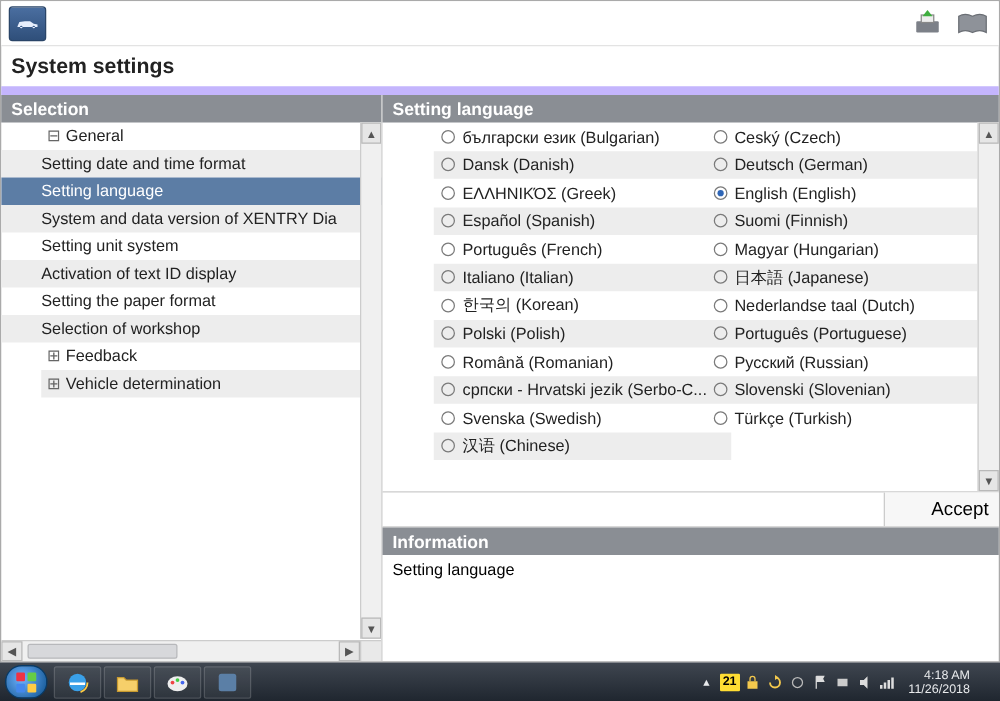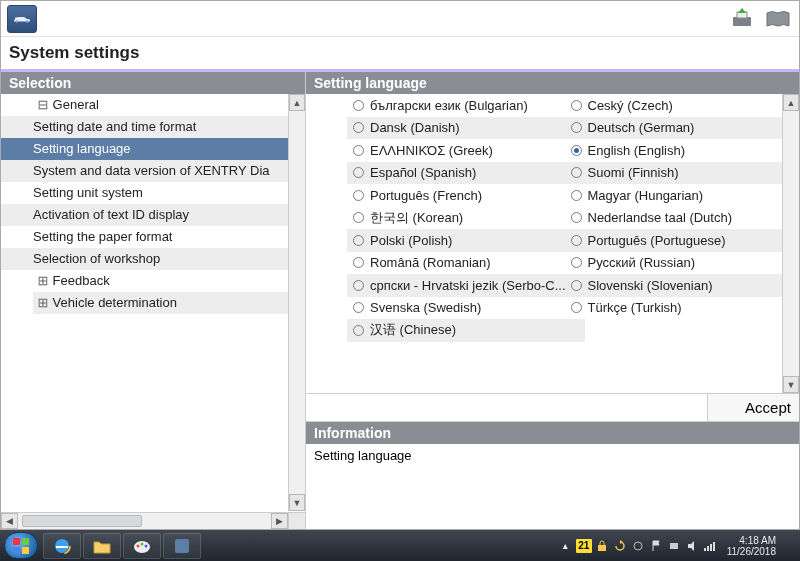--- a/index.html
+++ b/index.html
@@ -5,21 +5,21 @@
   * { box-sizing: border-box; margin: 0; padding: 0; font-family: Arial, sans-serif; }
   html, body { width: 800px; height: 561px; overflow: hidden; background: #d9dbe0; }
   .app { width: 800px; height: 530px; background: #fff; display: flex; flex-direction: column; border: 1px solid #aaa; }
   .topbar { height: 36px; background: #fff; display: flex; align-items: center; padding: 2px 6px; border-bottom: 1px solid #e3e3e3; }
   .topbar .left { flex: 0 0 auto; }
   .topbar .spacer { flex: 1; }
   .car-btn { width: 30px; height: 28px; background: linear-gradient(#4a6ea0, #2f4f7a); border: 1px solid #2a4568; border-radius: 3px; display: flex; align-items: center; justify-content: center; }
   .car-btn svg { width: 20px; height: 12px; fill: #e6eefc; }
   .topicon { width: 30px; height: 26px; margin-left: 6px; display: flex; align-items: center; justify-content: center; }
   .page-title { font-size: 17px; font-weight: bold; padding: 6px 8px; color: #222; }
-  .content { flex: 1; display: flex; border-top: 3px solid #c4b5fd; min-height: 0; }
+  .content { flex: 1; display: flex; border-top: 7px solid #c4b5fd; min-height: 0; }
   .leftcol { width: 305px; display: flex; flex-direction: column; border-right: 1px solid #ccc; }
   .rightcol { flex: 1; display: flex; flex-direction: column; min-width: 0; }
   .panel-header { background: #8a8e94; color: #fff; font-weight: bold; font-size: 14px; padding: 3px 8px; }
   .tree { flex: 1; overflow: hidden; position: relative; font-size: 13px; color: #222; }
   .tree-body { position: absolute; inset: 0 0 18px 0; overflow: hidden; }
   .tree-row { height: 22px; line-height: 22px; padding-left: 4px; white-space: nowrap; overflow: hidden; text-overflow: ellipsis; }
   .tree-row.l1 { padding-left: 4px; margin-left: 32px; }
   .tree-row.l2 { padding-left: 32px; }
   .tree-row.alt { background: #ededed; }
   .tree-row.sel { background: #5c7da5; color: #fff; }
@@ -166,20 +166,30 @@
               <div class="lang-row">
                 <div class="lang-cell">
                   <span class="radio"></span>
                   <span>Português (French)</span>
                 </div>
                 <div class="lang-cell">
                   <span class="radio"></span>
                   <span>Magyar (Hungarian)</span>
                 </div>
               </div>
+              <div class="lang-row alt">
+                <div class="lang-cell">
+                  <span class="radio"></span>
+                  <span>Italiano (Italian)</span>
+                </div>
+                <div class="lang-cell">
+                  <span class="radio"></span>
+                  <span>日本語 (Japanese)</span>
+                </div>
+              </div>
               <div class="lang-row">
                 <div class="lang-cell">
                   <span class="radio"></span>
                   <span>한국의 (Korean)</span>
                 </div>
                 <div class="lang-cell">
                   <span class="radio"></span>
                   <span>Nederlandse taal (Dutch)</span>
                 </div>
               </div>

